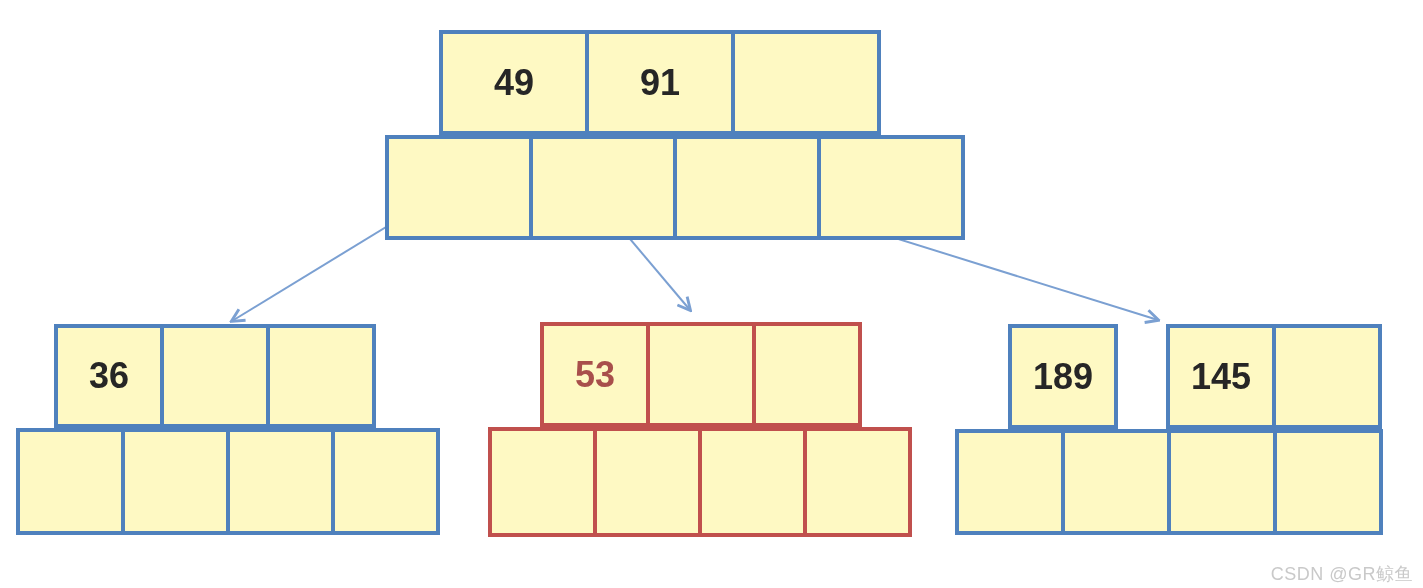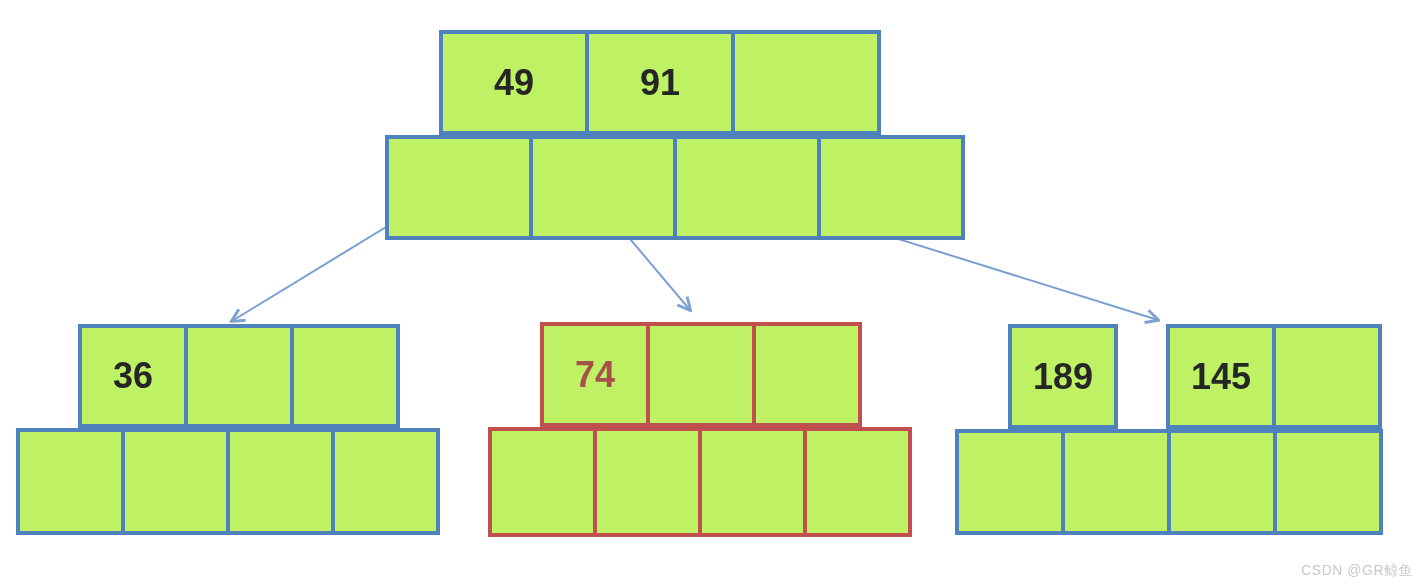--- a/index.html
+++ b/index.html
@@ -15,21 +15,21 @@
     background: #ffffff;
     overflow: hidden;
   }
   .row {
     position: absolute;
     display: flex;
   }
   .cell {
     box-sizing: border-box;
     border: 4px solid #4F81BD;
-    background: #bef264;
+    background: #fef9c3;
     display: flex;
     align-items: center;
     justify-content: center;
     font-weight: 700;
     font-size: 36px;
     color: #262626;
     font-family: "Liberation Sans", sans-serif;
   }
   .cell + .cell {
     margin-left: -4px;
@@ -37,21 +37,21 @@
   #arrows-layer {
     position: absolute;
     left: 0;
     top: 0;
     pointer-events: none;
   }
   #watermark {
     position: absolute;
     right: 10px;
     top: 562px;
-    font-size: 14px;
+    font-size: 18px;
     letter-spacing: 0.5px;
     font-family: "Liberation Sans", sans-serif;
   }
 </style>
 </head>
 <body>
 
 <div id="stage">
 
   <svg id="arrows-layer" width="1423" height="588">
@@ -70,34 +70,34 @@
       <div class="cell" style="width: 150px; height: 105px; border-color: rgb(79, 129, 189); color: rgb(38, 38, 38);">91</div>
       <div class="cell" style="width: 150px; height: 105px; border-color: rgb(79, 129, 189); color: rgb(38, 38, 38);"></div>
     </div>
   <div class="row" id="row-root-ptrs" style="left: 385px; top: 135px;">
       <div class="cell" style="width: 148px; height: 105px; border-color: rgb(79, 129, 189);"></div>
       <div class="cell" style="width: 148px; height: 105px; border-color: rgb(79, 129, 189);"></div>
       <div class="cell" style="width: 148px; height: 105px; border-color: rgb(79, 129, 189);"></div>
       <div class="cell" style="width: 148px; height: 105px; border-color: rgb(79, 129, 189);"></div>
     </div>
 
-  <div class="row" id="row-left-keys" style="left: 78px; top: 324px;">
+  <div class="row" id="row-left-keys" style="left: 54px; top: 324px;">
       <div class="cell" style="width: 110px; height: 104px; border-color: rgb(79, 129, 189); color: rgb(38, 38, 38);">36</div>
       <div class="cell" style="width: 110px; height: 104px; border-color: rgb(79, 129, 189); color: rgb(38, 38, 38);"></div>
       <div class="cell" style="width: 110px; height: 104px; border-color: rgb(79, 129, 189); color: rgb(38, 38, 38);"></div>
     </div>
   <div class="row" id="row-left-ptrs" style="left: 16px; top: 428px;">
       <div class="cell" style="width: 109px; height: 107px; border-color: rgb(79, 129, 189);"></div>
       <div class="cell" style="width: 109px; height: 107px; border-color: rgb(79, 129, 189);"></div>
       <div class="cell" style="width: 109px; height: 107px; border-color: rgb(79, 129, 189);"></div>
       <div class="cell" style="width: 109px; height: 107px; border-color: rgb(79, 129, 189);"></div>
     </div>
 
   <div class="row" id="row-middle-keys" style="left: 540px; top: 322px;">
-      <div class="cell" style="width: 110px; height: 105px; border-color: rgb(192, 80, 77); color: rgb(168, 79, 75);">74</div>
+      <div class="cell" style="width: 110px; height: 105px; border-color: rgb(192, 80, 77); color: rgb(168, 79, 75);">53</div>
       <div class="cell" style="width: 110px; height: 105px; border-color: rgb(192, 80, 77); color: rgb(168, 79, 75);"></div>
       <div class="cell" style="width: 110px; height: 105px; border-color: rgb(192, 80, 77); color: rgb(168, 79, 75);"></div>
     </div>
   <div class="row" id="row-middle-ptrs" style="left: 488px; top: 427px;">
       <div class="cell" style="width: 109px; height: 110px; border-color: rgb(192, 80, 77);"></div>
       <div class="cell" style="width: 109px; height: 110px; border-color: rgb(192, 80, 77);"></div>
       <div class="cell" style="width: 109px; height: 110px; border-color: rgb(192, 80, 77);"></div>
       <div class="cell" style="width: 109px; height: 110px; border-color: rgb(192, 80, 77);"></div>
     </div>
 

